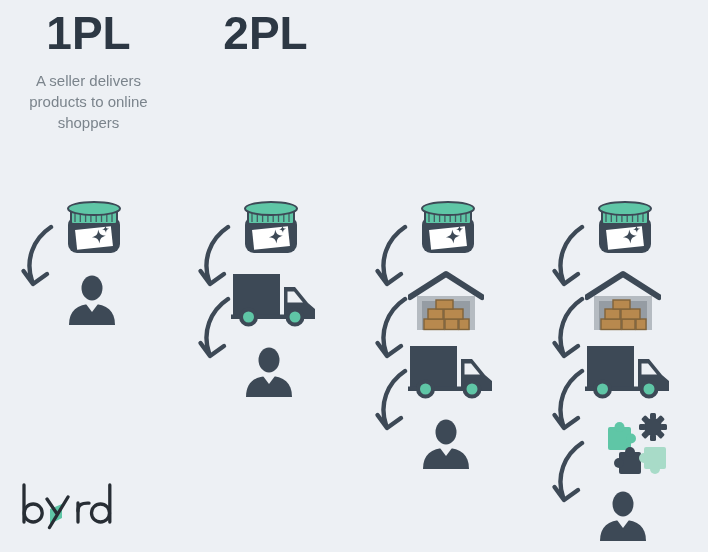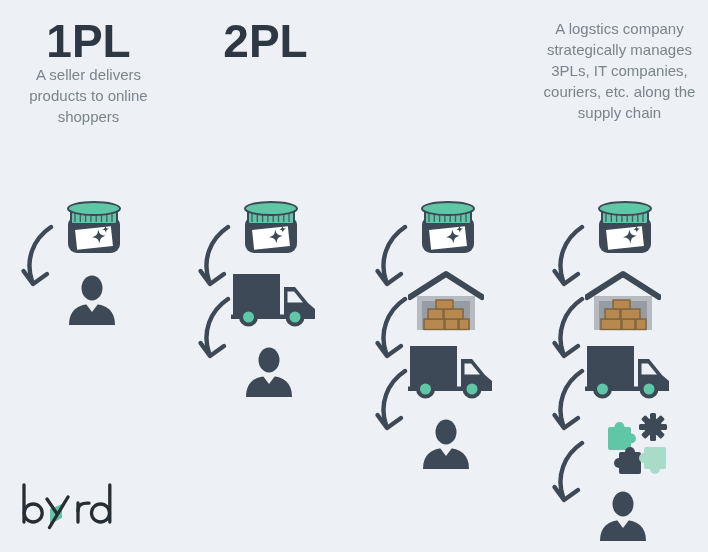--- a/index.html
+++ b/index.html
@@ -5,23 +5,23 @@
   :root{
     --bg:#edf0f4; --dark:#3d4956; --teal:#5fc6a6; --teal-light:#a8dbc8;
     --heading:#2d3844; --desc:#7b848c; --wall:#b5bbc1; --opening:#959ca3;
     --box:#b8894e; --box-line:#80633a; --logo:#272d34;
   }
   *{margin:0;padding:0;box-sizing:border-box}
   html,body{width:708px;height:552px}
   body{font-family:"Liberation Sans",sans-serif;background:var(--bg);overflow:hidden}
   .canvas{position:relative;width:708px;height:552px;background:var(--bg)}
   .columns{display:flex;height:100%}
-  .col{position:relative;flex:0 0 177px;text-align:center;padding-top:18px}
+  .col{position:relative;flex:0 0 177px;text-align:center;padding-top:10px}
   .col h1{font-size:46px;font-weight:900;color:var(--heading);line-height:1;letter-spacing:0}
-  .col p{margin:0 auto 0;font-size:15px;line-height:1.4;color:var(--desc)}
+  .col p{margin:14px auto 0;font-size:15px;line-height:1.4;color:var(--desc)}
   .col:nth-child(1) p{max-width:150px}
   .col:nth-child(2) p{max-width:150px}
   .col:nth-child(3) p{max-width:152px}
   .col:nth-child(4) p{max-width:176px}
   .flow{position:absolute;top:198px;left:0;right:0;bottom:0}
   .step{position:absolute;left:0;right:0;height:60px;display:flex;align-items:center;justify-content:center}
   .arrow-wrap{position:absolute;left:20px;width:38px;height:70px}
   .logo{position:absolute;left:14px;top:480px;width:106px;height:52px}
   .defs{position:absolute;width:0;height:0;overflow:hidden}
 </style>
@@ -190,21 +190,20 @@
             </svg></div>
           <div class="step" style="top: 216px;">
             <svg width="54" height="50" viewBox="0 0 54 50" style="margin-left:6px">
               <use href="#sym-online-shopper"></use>
             </svg>
           </div>
         </div>
     </section>
 
     <section class="col">
-      <p>A logstics company strategically manages 3PLs, IT companies, couriers, etc. along the supply chain</p>
       <div class="flow">
           <div class="step" style="top: 0px;">
             <svg width="66" height="56" viewBox="0 0 66 56" style="margin-left:10px">
               <use href="#sym-product-jar"></use>
             </svg>
           </div>
           <div class="arrow-wrap" style="top: 26px;"><svg width="38" height="70" viewBox="0 0 38 70">
               <path d="M31 3 C13 15 5 36 12 57" style="fill:none;stroke:var(--dark);stroke-width:4.4;stroke-linecap:round"></path>
               <path d="M3.5 47 L13 60 L27 50" style="fill:none;stroke:var(--dark);stroke-width:4.4;stroke-linecap:round;stroke-linejoin:round"></path>
             </svg></div>

